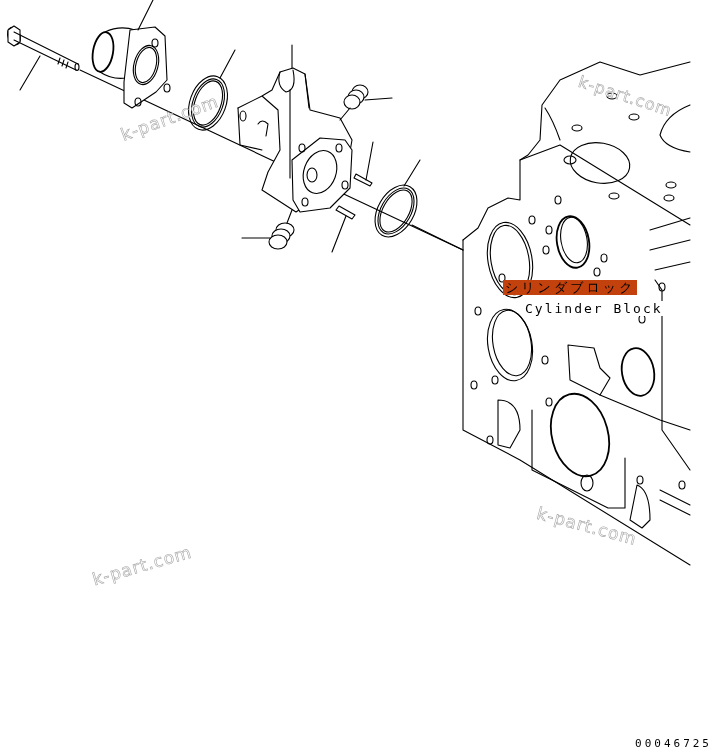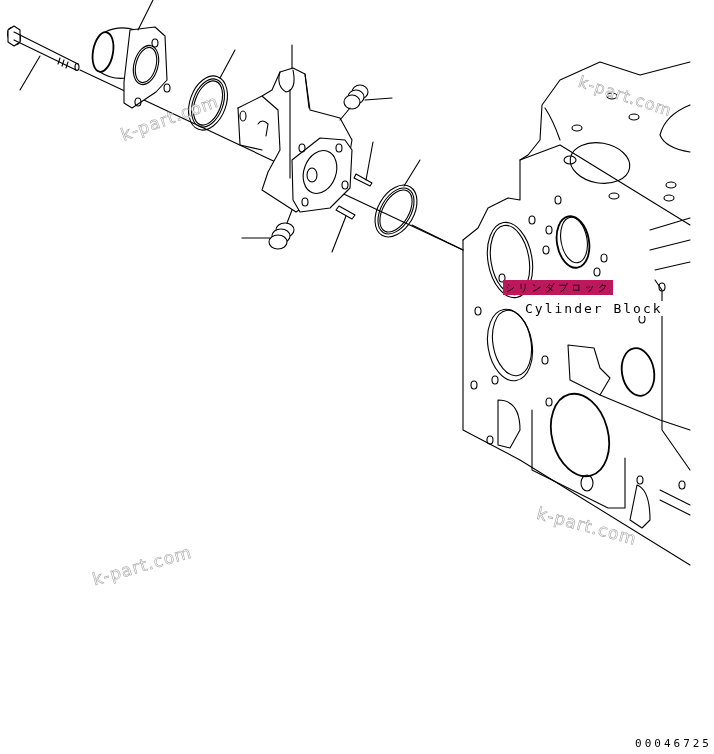--- a/index.html
+++ b/index.html
@@ -1,21 +1,21 @@
 <!DOCTYPE html>
 <html><head>
 <meta charset="utf-8">
 <style>
   html, body { margin: 0; padding: 0; background: #ffffff; }
   body { width: 714px; height: 754px; position: relative; overflow: hidden; font-family: "DejaVu Sans Mono", monospace; }
   #diagram { position: absolute; left: 0; top: 0; width: 714px; height: 754px; }
   .ln { stroke: #000; stroke-width: 1.1; fill: none; stroke-linecap: round; stroke-linejoin: round; }
   .thick { stroke: #000; stroke-width: 1.8; fill: none; }
   .wf { fill: #fff; }
-  .label-jp { position: absolute; left: 503px; top: 280px; font-size: 10px; letter-spacing: 3px; color: #000; font-family: "DejaVu Sans", sans-serif; background: #be185d; padding: 0 2px; line-height: 15px; }
+  .label-jp { position: absolute; left: 503px; top: 280px; font-size: 13px; letter-spacing: 3px; color: #000; font-family: "DejaVu Sans", sans-serif; background: #c2410c; padding: 0 2px; line-height: 15px; }
   .label-en { position: absolute; left: 525px; top: 301px; font-size: 13px; letter-spacing: 2px; color: #000; font-family: "DejaVu Sans Mono", monospace; background: #fff; line-height: 15px; text-align: center; }
   .wmark { position: absolute; font-family: "DejaVu Sans", sans-serif; color: #fff; -webkit-text-stroke: 0.6px #a8a8a8; font-size: 17px; letter-spacing: 1px; white-space: nowrap; transform-origin: left top; }
   .wm1 { left: 118px; top: 126px; transform: rotate(-20deg); }
   .wm2 { left: 582px; top: 72px; transform: rotate(18deg); font-size: 16px; }
   .wm3 { left: 540px; top: 503px; transform: rotate(15deg); }
   .wm4 { left: 90px; top: 570px; transform: rotate(-16deg); }
   .docnum { position: absolute; right: 2px; bottom: 4px; font-family: "DejaVu Sans Mono", monospace; font-size: 11px; letter-spacing: 3px; color: #000; }
 </style>
 </head>
 <body>

